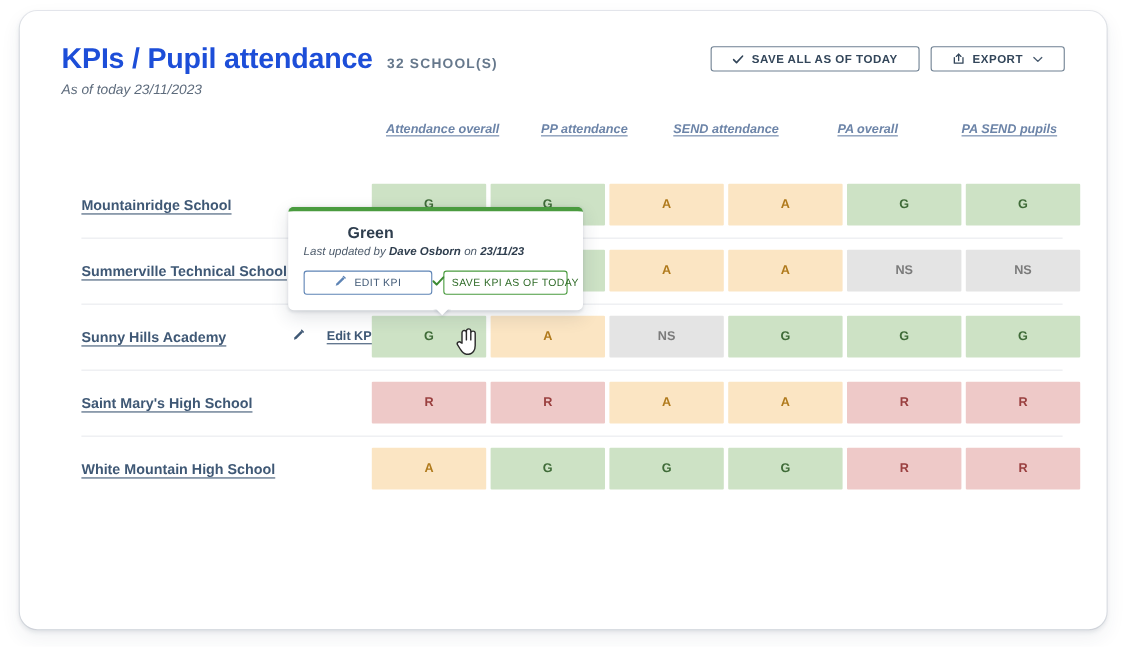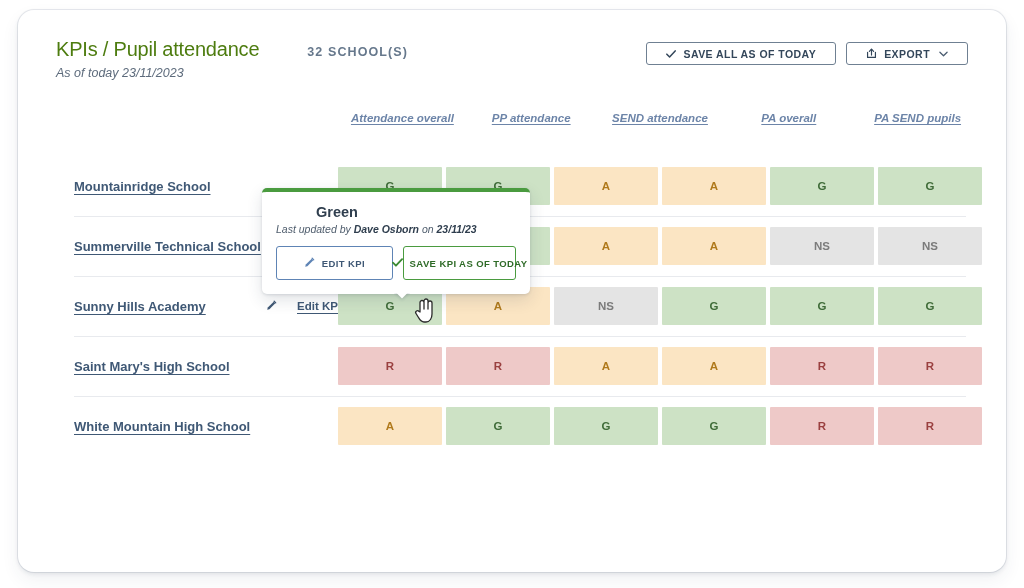--- a/index.html
+++ b/index.html
@@ -41,34 +41,33 @@
     top: 28px;
     right: 38px;
     height: 52px;
   }
   .title-row {
     display: flex;
     align-items: baseline;
     gap: 13px;
   }
   .page-title {
-    font-size: 20px;
-    font-weight: normal;
-    color: #4d7c0f;
+    font-size: 26px;
+    font-weight: bold;
+    color: #1d4ed8;
     letter-spacing: -0.2px;
     white-space: nowrap;
   }
   .schools-count {
     font-size: 12.5px;
     font-weight: bold;
     color: #66788c;
     letter-spacing: 1.1px;
     text-transform: uppercase;
     white-space: nowrap;
-    margin-left: 35px;
   }
   .subtitle {
     margin-top: 5px;
     font-size: 12.5px;
     font-style: italic;
     color: #5d6b7c;
   }
 
   .header-actions {
     position: absolute;
@@ -260,26 +259,26 @@
   .pop-meta b { font-weight: bold; color: #2f3e4e; }
   .pop-actions {
     display: flex;
     gap: 10px;
   }
   .pop-btn {
     display: inline-flex;
     align-items: center;
     justify-content: center;
     gap: 7px;
-    height: 34px;
+    height: 22px;
     padding: 0 10px;
     border-radius: 3px;
     background: #ffffff;
     font-size: 9.5px;
-    font-weight: bold;
+    font-weight: normal;
     letter-spacing: 0.4px;
     cursor: pointer;
     white-space: nowrap;
     box-sizing: border-box;
   }
   .pop-btn.edit {
     border: 1px solid #5e84b5;
     color: #3f5875;
     width: 133px;
   }

